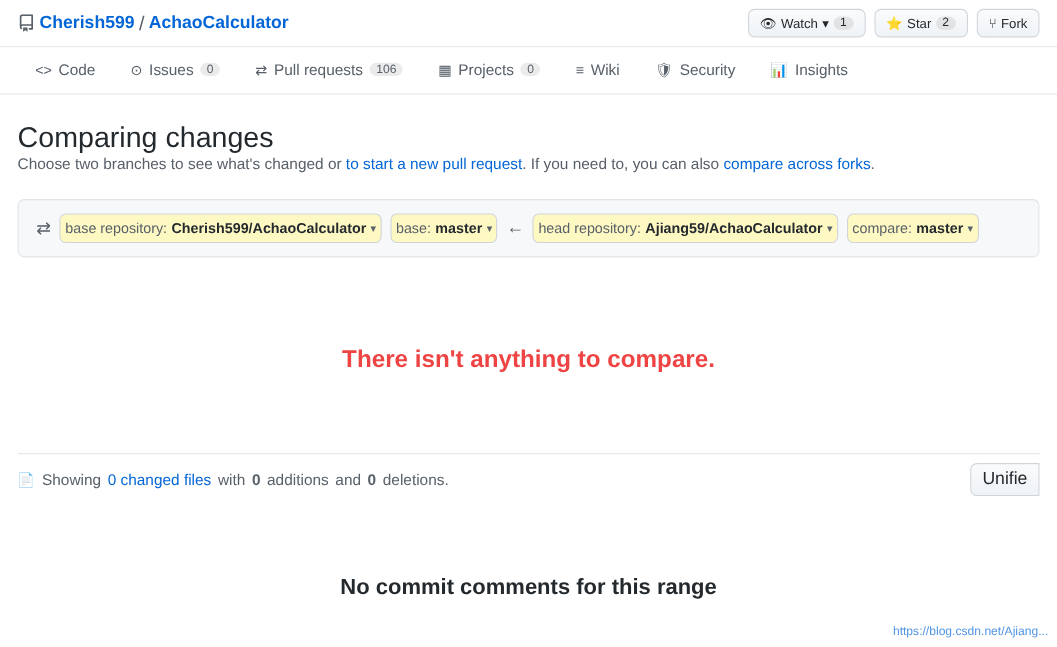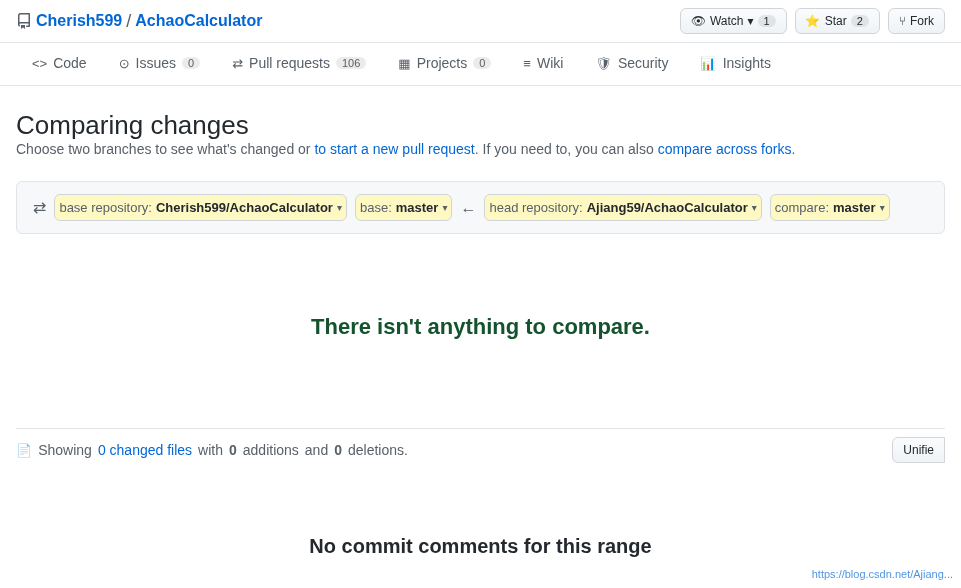--- a/index.html
+++ b/index.html
@@ -128,22 +128,22 @@
     }
     
     .empty-state {
       text-align: center;
       padding: 48px 0;
       margin-bottom: 24px;
     }
     .empty-state h2 {
       font-size: 22px;
       font-weight: 600;
-      color: #14532d;
-      margin-bottom: 16px;
+      color: #ef4444;
+      margin-bottom: 0;
     }
     .empty-state p {
       font-size: 14px;
       color: #586069;
     }
     .empty-state p a { color: #0366d6; text-decoration: none; }
     
     .file-stats {
       display: flex;
       align-items: center;
@@ -156,21 +156,21 @@
       display: flex;
       align-items: center;
       gap: 6px;
       font-size: 14px;
       color: #586069;
     }
     .file-stats-left a { color: #0366d6; text-decoration: none; }
     .file-icon { color: #586069; font-size: 13px; }
     .btn-unified {
       padding: 5px 10px;
-      font-size: 12px;
+      font-size: 16px;
       border: 1px solid #d1d5da;
       border-radius: 6px 0 0 6px;
       background: linear-gradient(to bottom, #fafbfc, #eff3f6);
       cursor: pointer;
       color: #24292e;
     }
     
     .no-commit {
       text-align: center;
       padding: 64px 0;

